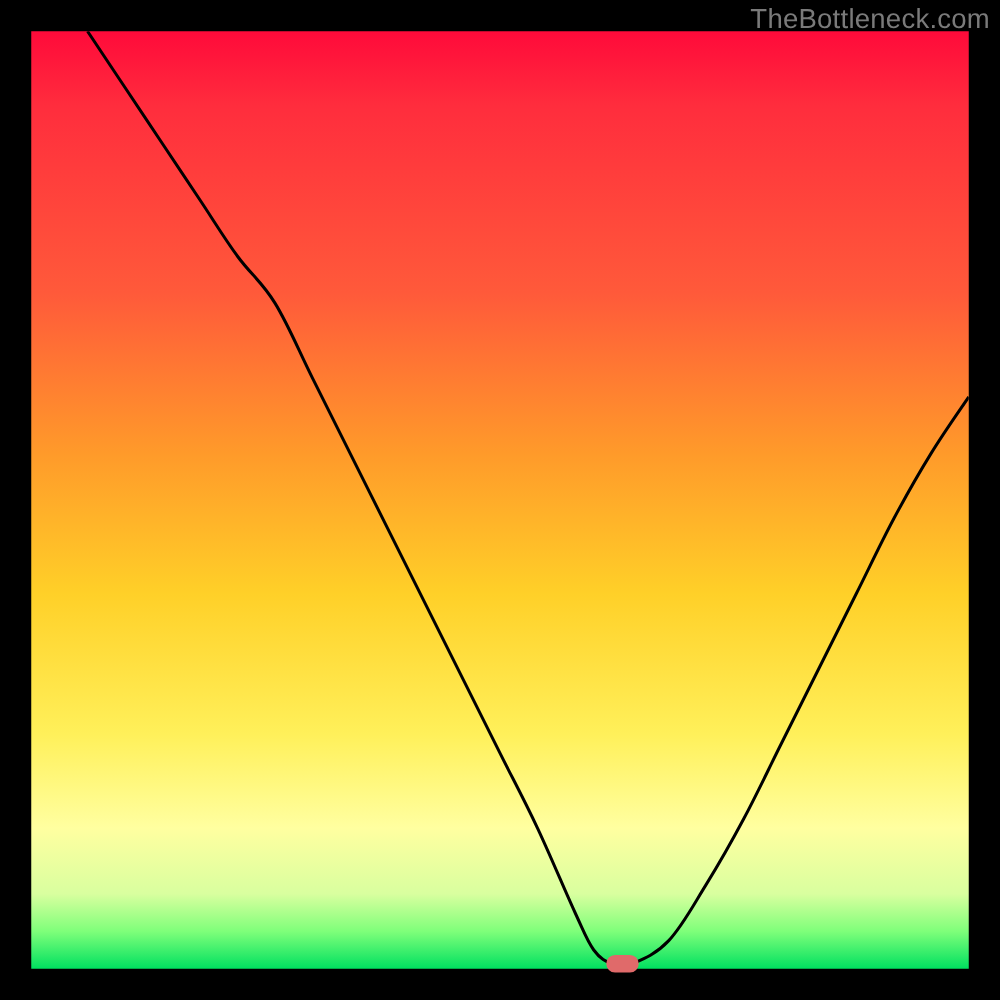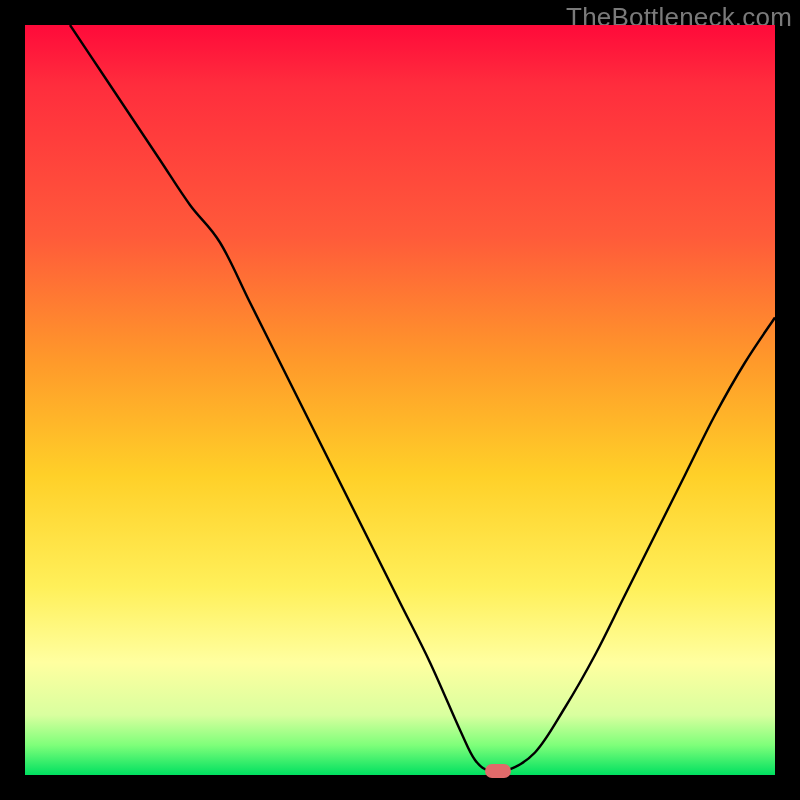--- a/index.html
+++ b/index.html
@@ -36,21 +36,21 @@
       #d9ff9f 92%,
       #7fff7a 96%,
       #00e060 100%
     );
   }
   .watermark {
     position: absolute;
     top: 2px;
     right: 8px;
     color: #7a7a7a;
-    font-size: 26px;
+    font-size: 22px;
     font-weight: 500;
     letter-spacing: 0.2px;
     user-select: none;
   }
   svg.curve {
     position: absolute;
     left: 0;
     top: 0;
     width: 750px;
     height: 750px;

